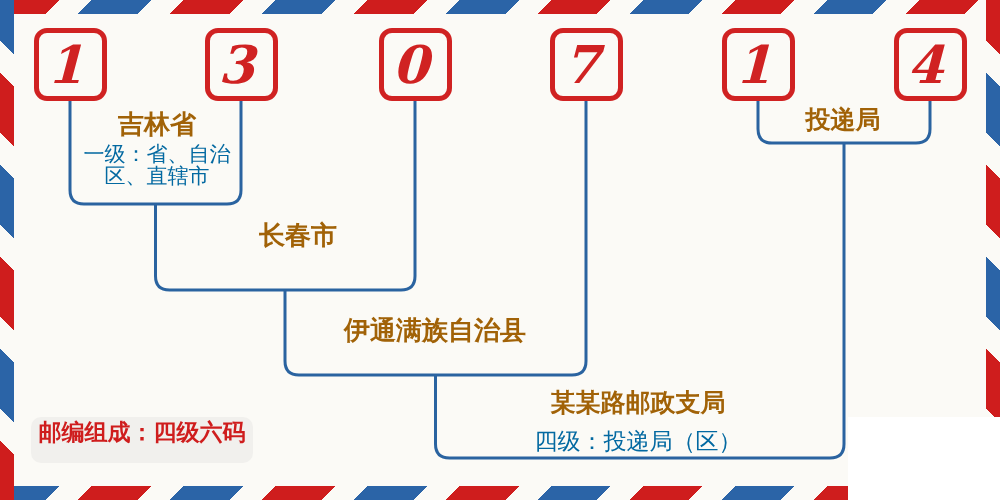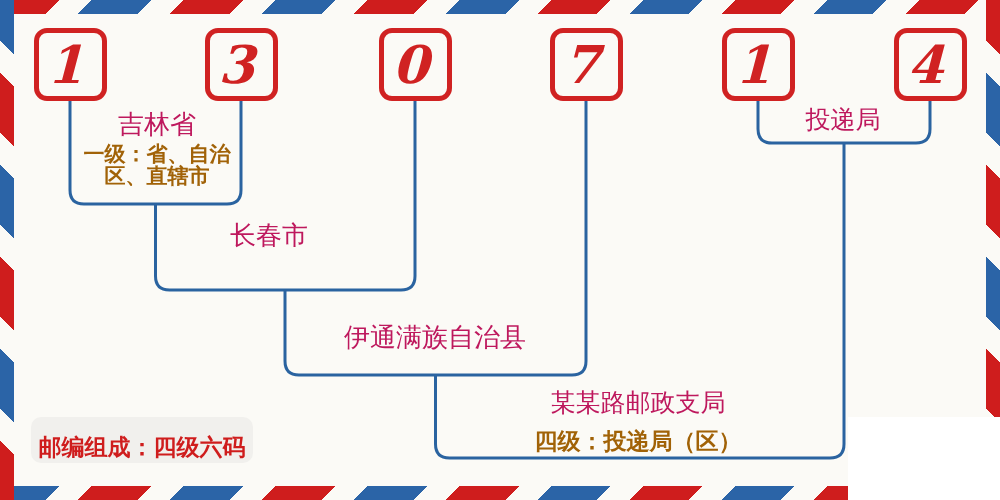--- a/index.html
+++ b/index.html
@@ -39,31 +39,31 @@
     display:flex;align-items:center;justify-content:center;z-index:4;
   }
   .digit{
     font-family:"DejaVu Serif","Liberation Serif",serif;
     font-style:italic;font-weight:bold;font-size:52px;line-height:1;
     color:#d02222;transform:skewX(-4deg);
   }
 
   
   .grp{position:absolute;z-index:5;text-align:center;transform:translateX(-50%);}
-  .grp-name{color:#be185d;font-weight:normal;font-size:26px;line-height:1.1;white-space:nowrap;}
-  .grp-desc{color:#a16207;font-weight:bold;font-size:21px;line-height:1.05;margin-top:4px;}
+  .grp-name{color:#a16207;font-weight:bold;font-size:26px;line-height:1.1;white-space:nowrap;}
+  .grp-desc{color:#0369a1;font-weight:normal;font-size:21px;line-height:1.05;margin-top:4px;}
   .wrap-narrow{width:158px;margin-left:auto;margin-right:auto;white-space:normal;}
   .nowrap{white-space:nowrap;}
   .gap-lg{margin-top:12px;}
 
   
   .badge{
     position:absolute;left:31px;top:417px;width:222px;height:46px;z-index:5;
     background:#f1f0ed;border-radius:10px;
-    display:flex;align-items:flex-end;justify-content:center;
+    display:flex;align-items:flex-start;justify-content:center;
   }
   .badge-text{color:#cf1d1d;font-weight:bold;font-size:23px;white-space:nowrap;}
 </style>
 </head>
 <body>
 
 <div id="stage">
 
   <div class="band band-top"></div>
   <div class="band band-bottom"></div>
@@ -98,25 +98,25 @@
     </div>
   <div class="digit-box" style="left:894px">
       <span class="digit">4</span>
     </div>
 
   <div class="grp" style="left:157px;top:110px">
     <div class="grp-name">吉林省</div>
     <div class="grp-desc wrap-narrow">一级：省、自治区、直辖市</div>
   </div>
 
-  <div class="grp" style="left:269px;top:221px">
+  <div class="grp" style="left:298px;top:221px">
     <div class="grp-name">长春市</div>
   </div>
 
-  <div class="grp" style="left:435px;top:323px">
+  <div class="grp" style="left:435px;top:316px">
     <div class="grp-name">伊通满族自治县</div>
   </div>
 
   <div class="grp" style="left:638px;top:389px">
     <div class="grp-name" style="font-size:25px">某某路邮政支局</div>
     <div class="grp-desc nowrap gap-lg" style="font-size:23px">四级：投递局（区）</div>
   </div>
 
   <div class="grp" style="left:843px;top:106px">
     <div class="grp-name" style="font-size:25px">投递局</div>

